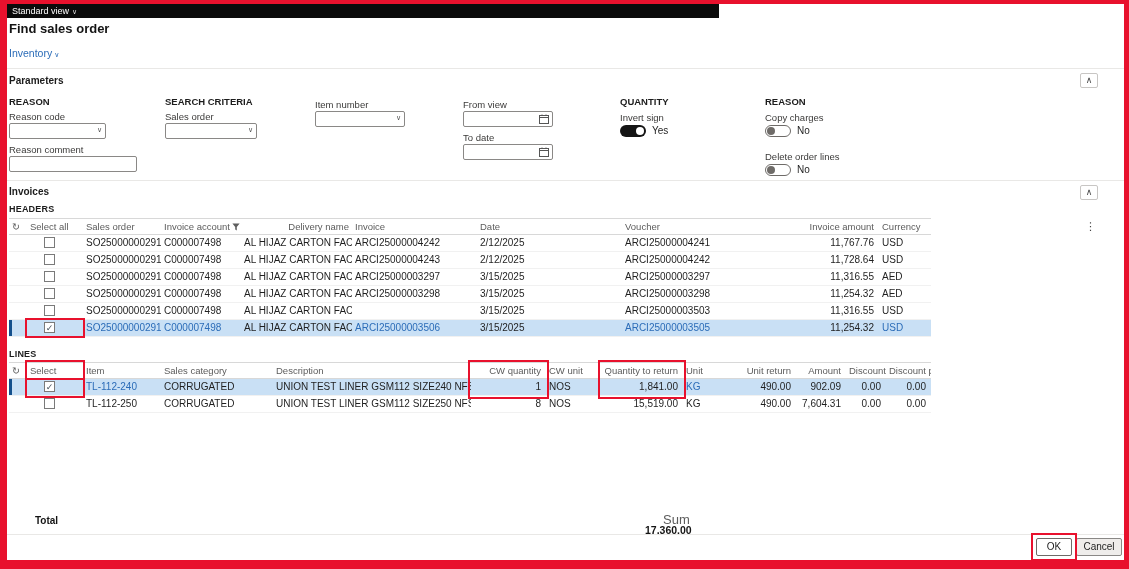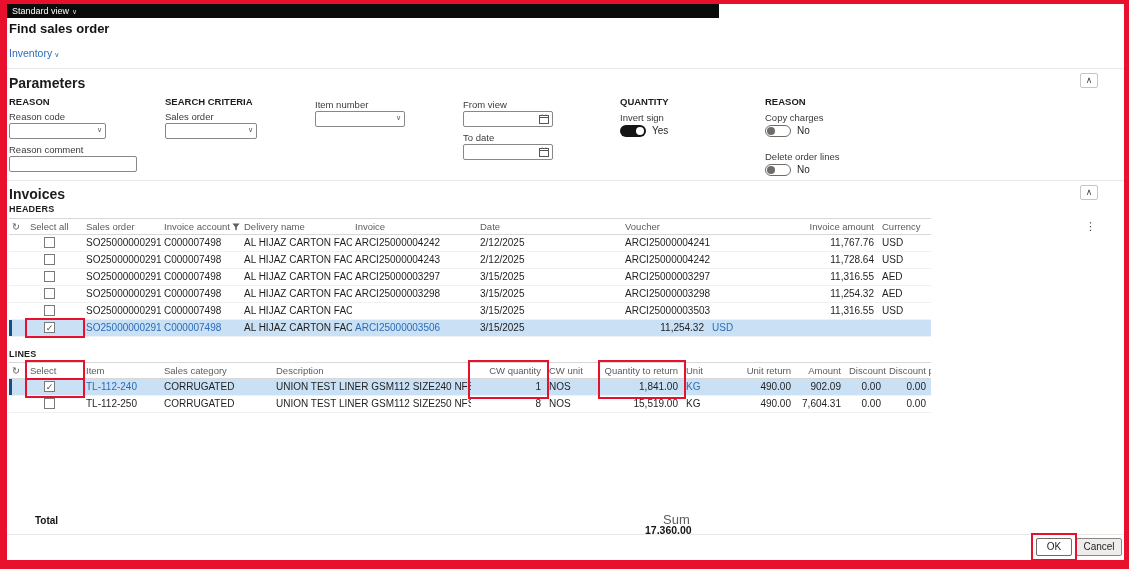--- a/index.html
+++ b/index.html
@@ -6,21 +6,21 @@
   .screen{position:relative;width:1129px;height:569px;box-sizing:border-box;
     border:solid #e8112d;border-width:4px 5px 9px 7px;background:#fff;overflow:hidden;
     font-family:"Liberation Sans",sans-serif;color:#1f1f1f;}
   .topbar{position:absolute;left:0;top:0;width:712px;height:14px;background:#0b0b0b;color:#fff;
     font-size:9px;line-height:14px;padding-left:5px;box-sizing:border-box;}
   .tb-chev{font-size:7px;margin-left:3px;color:#ddd;}
   .ptitle{position:absolute;left:2px;top:17px;font-size:13px;font-weight:bold;color:#141414;}
   .navlink{position:absolute;left:2px;top:43px;font-size:10.5px;color:#2b6cb8;cursor:pointer;}
   .nl-chev{font-size:7px;margin-left:2px;}
   .divider{position:absolute;left:0;width:100%;height:1px;background:#e9e8e6;}
-  .stitle{position:absolute;font-size:14px;font-weight:bold;color:#1c1c1c;}
+  .stitle{position:absolute;font-size:10px;font-weight:bold;color:#1c1c1c;}
   .colbtn{position:absolute;width:18px;height:15px;border:1px solid #c8c6c4;border-radius:2px;
     background:#fff;text-align:center;line-height:13px;font-size:9px;color:#4a4a4a;box-sizing:border-box;}
   .glabel{position:absolute;font-size:9.5px;font-weight:bold;color:#1c1c1c;}
   .flabel{position:absolute;font-size:9.5px;color:#3b3a39;}
   .combo,.tinput,.dinput{position:absolute;height:16px;border:1px solid #8a8886;border-radius:2px;
     background:#fff;box-sizing:border-box;}
   .combo .chev{position:absolute;right:3px;top:2px;font-size:7px;color:#555;}
   .dinput svg{position:absolute;right:3px;top:2px;}
   .toggle{position:absolute;width:26px;height:12px;border-radius:7px;box-sizing:border-box;}
   .toggle.on{background:#141414;}
@@ -141,21 +141,21 @@
 
   <div class="tlabel" style="left:2px;top:200px">HEADERS</div>
   <div class="grid" id="headers-grid" style="left:2px;top:214px;width:922px">
       <div class="grow hd">
         <div class="cell sync" style="width: 18px;">↻</div>
         <div class="cell" style="width: 56px;"><span>Select all</span></div>
         <div class="cell" style="width: 78px;"><span>Sales order</span></div>
         <div class="cell" style="width: 80px;"><span>Invoice account</span><svg width="8" height="8" viewBox="0 0 10 10" class="funnel">
             <path d="M0.5 0.5h9L6 5v4.5L4 8V5z" fill="#5f5f5f"></path>
           </svg></div>
-        <div class="cell" style="width: 111px;"><span>Delivery name</span></div>
+        <div class="cell" style="width: 111px; text-align: right;"><span>Delivery name</span></div>
         <div class="cell" style="width: 125px;"><span>Invoice</span></div>
         <div class="cell" style="width: 145px;"><span>Date</span></div>
         <div class="cell" style="width: 170px;"><span>Voucher</span></div>
         <div class="cell r" style="width: 87px;"><span>Invoice amount</span></div>
         <div class="cell" style="width: 52px;"><span>Currency</span></div>
       </div>
       <div class="grow">
         <div class="cell" style="width: 18px;"></div>
         <div class="cell" style="width: 56px;">
           <div class="chk"></div>
@@ -228,20 +228,21 @@
       <div class="grow selected">
         <div class="cell" style="width: 18px;"></div>
         <div class="cell" style="width: 56px;">
           <div class="chk">✓</div>
         </div>
         <div class="cell link" style="width: 78px;">SO25000000291</div>
         <div class="cell link" style="width: 80px;">C000007498</div>
         <div class="cell" style="width: 111px;">AL HIJAZ CARTON FACTO...</div>
         <div class="cell link" style="width: 125px;">ARCI25000003506</div>
         <div class="cell" style="width: 145px;">3/15/2025</div>
+        <div class="cell link" style="width: 170px;">ARCI25000003505</div>
         <div class="cell r" style="width: 87px;">11,254.32</div>
         <div class="cell link" style="width: 52px;">USD</div>
       </div>
     </div>
   <div class="moreicon" style="left:1078px;top:216px">⋮</div>
 
   <div class="tlabel" style="left:2px;top:345px">LINES</div>
   <div class="grid" id="lines-grid" style="left:2px;top:358px;width:922px">
       <div class="grow hd">
         <div class="cell sync" style="width: 18px;">↻</div>

